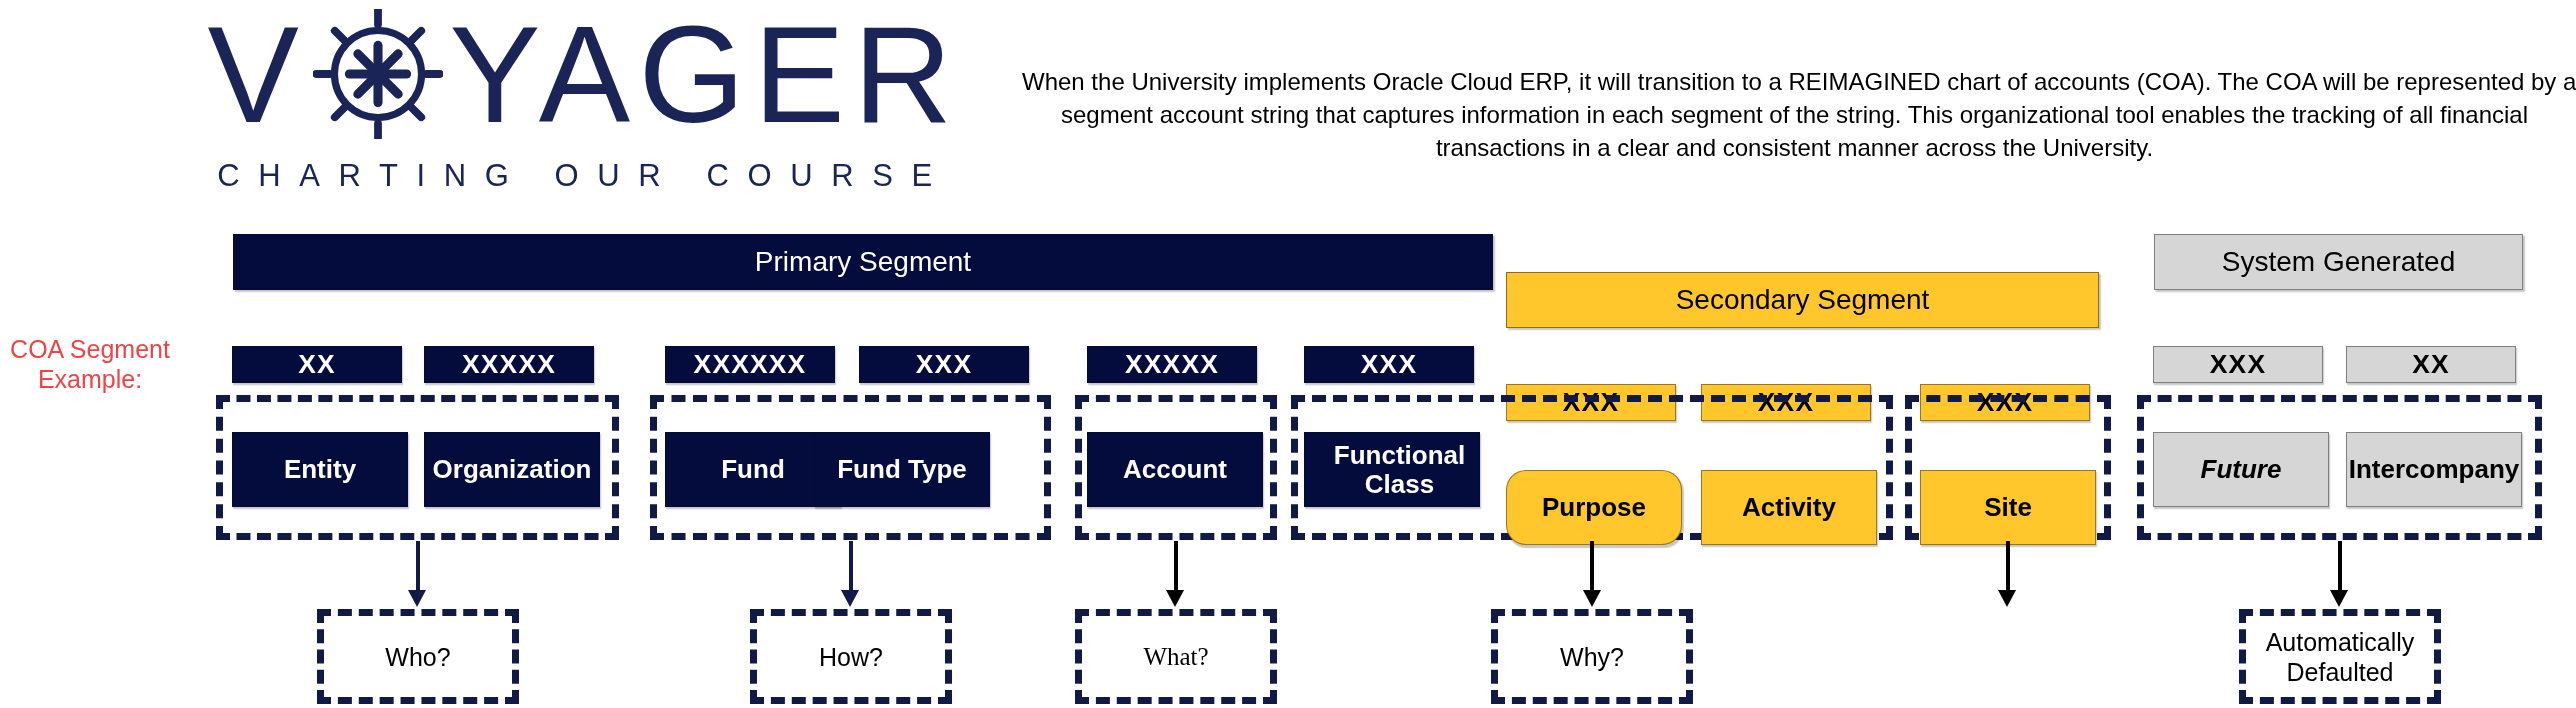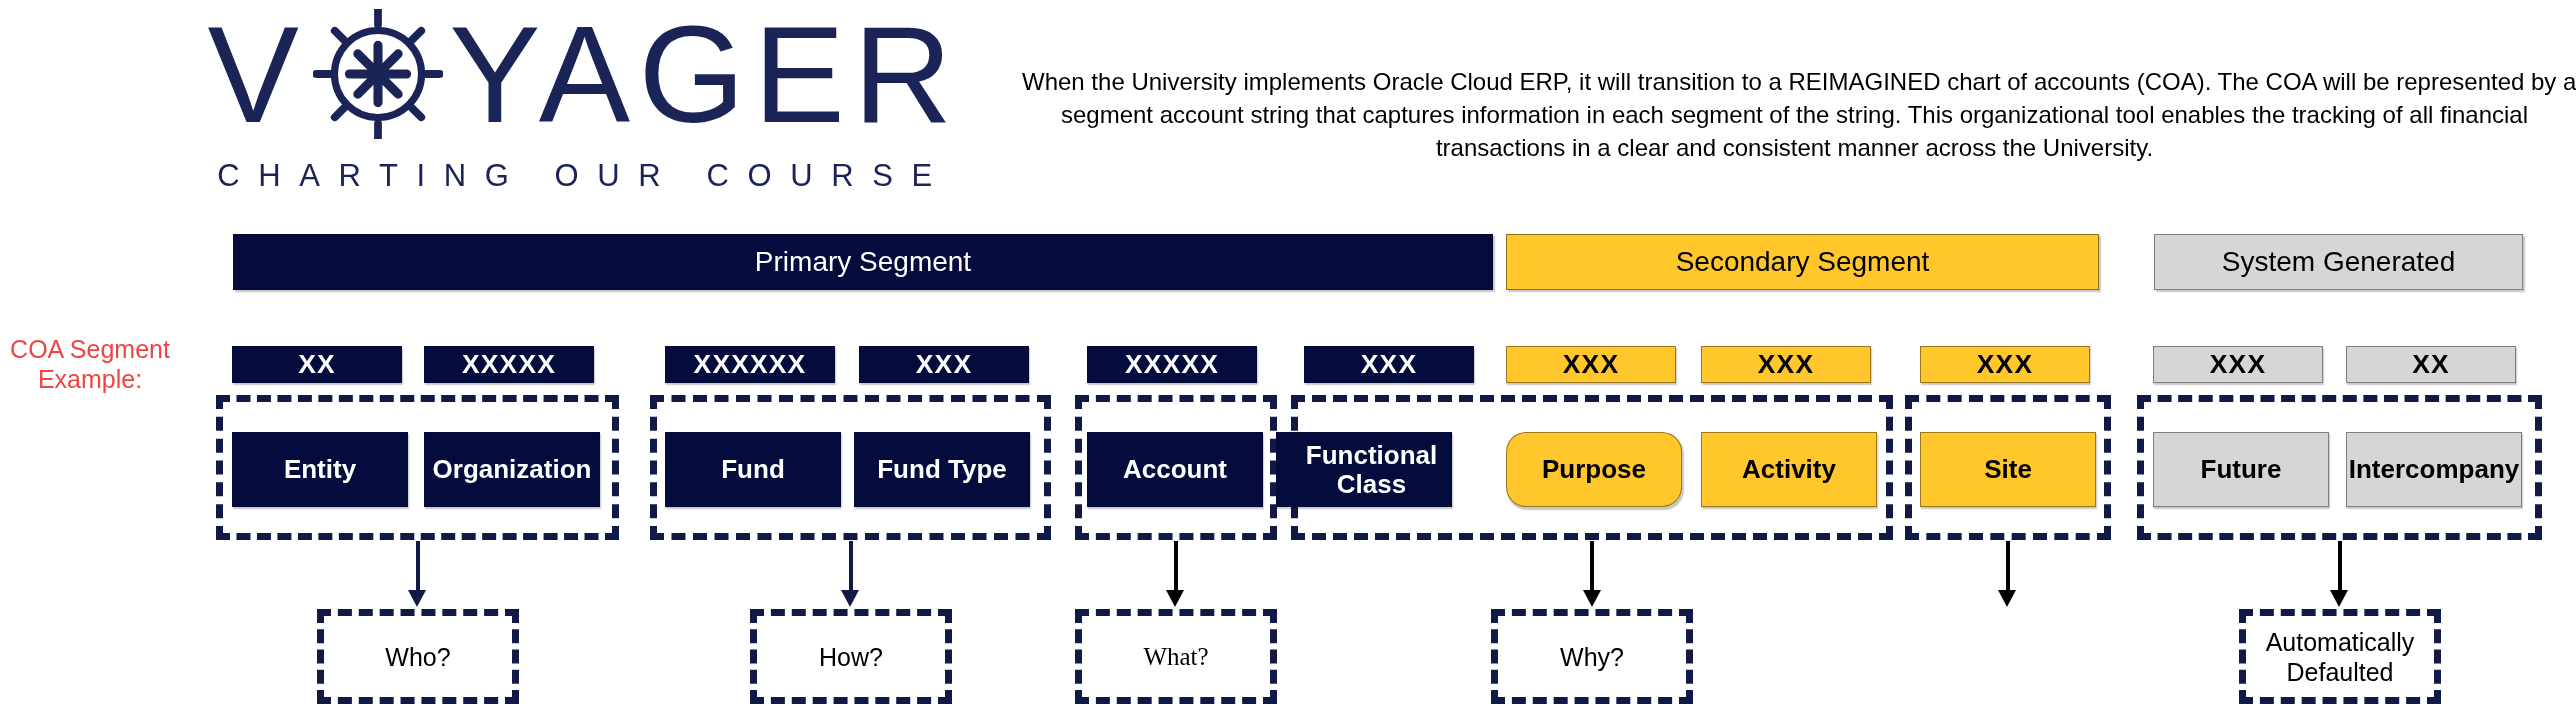--- a/index.html
+++ b/index.html
@@ -30,21 +30,21 @@
 
   
   .mask{position:absolute;top:346px;height:37px;width:170px;display:flex;align-items:center;justify-content:center;
         font-size:26.4px;font-weight:bold;letter-spacing:1.2px;box-sizing:border-box;
         box-shadow:1.2px 2.4px 1.2px rgba(0,0,0,0.22);}
   
   .name{position:absolute;top:432px;height:75px;width:176px;display:flex;align-items:center;justify-content:center;
         text-align:center;font-size:26px;font-weight:bold;line-height:1.1;box-sizing:border-box;
         box-shadow:1.2px 2.4px 1.2px rgba(0,0,0,0.22);}
   .t-navy{background:#040C3E;color:#fff;border:1.2px solid rgba(0,0,0,0.15);}
-  .t-gold{background:#FFC72C;color:#000;border:1.2px solid rgba(0,0,0,0.40);}
+  .t-gold{background:#FFC72C;color:#000;border:1.2px solid rgba(0,0,0,0.40);margin-top:38px;}
   .t-gray{background:#D6D6D6;color:#000;border:1.8px solid #7f7f7f;}
 
   
   .group{position:absolute;top:395px;height:145px;box-sizing:border-box;border:7.8px dashed #111A47;}
 
   
   .arrow-line{position:absolute;top:541px;height:50px;width:3.6px;}
   .arrow-head{position:absolute;top:590px;width:0;height:0;
               border-left:9.6px solid transparent;border-right:9.6px solid transparent;}
   .c-navy{background:#111A47;}
@@ -121,27 +121,27 @@
   <div class="group" style="left:216px;width:403px;"></div>
   <div class="group" style="left:650px;width:401px;"></div>
   <div class="group" style="left:1075px;width:202px;"></div>
   <div class="group" style="left:1291px;width:602px;"></div>
   <div class="group" style="left:1905px;width:206px;"></div>
   <div class="group" style="left:2137px;width:405px;"></div>
 
   <div class="name t-navy" style="left:232px;">Entity</div>
   <div class="name t-navy" style="left:424px;">Organization</div>
   <div class="name t-navy" style="left:665px;">Fund</div>
-  <div class="name t-navy" style="left:854px;">Fund Type</div>
+  <div class="name t-navy" style="left:814px;">Fund Type</div>
   <div class="name t-navy" style="left:1087px;">Account</div>
-  <div class="name t-navy" style="left:1276px;padding-left:15px;">Functional Class</div>
+  <div class="name t-navy" style="left:1304px;padding-left:15px;">Functional Class</div>
   <div class="name t-gold" style="left:1506px;border-radius:20px;">Purpose</div>
   <div class="name t-gold" style="left:1701px;">Activity</div>
   <div class="name t-gold" style="left:1920px;">Site</div>
-  <div class="name t-gray" style="left:2153px;">Future</div>
+  <div class="name t-gray" style="left:2153px;font-style:italic;">Future</div>
   <div class="name t-gray" style="left:2346px;">Intercompany</div>
 
   <div class="arrow-line c-navy" style="left:416px;"></div>
   <div class="arrow-head h-navy" style="left:408px;"></div>
   <div class="arrow-line c-navy" style="left:849px;"></div>
   <div class="arrow-head h-navy" style="left:841px;"></div>
   <div class="arrow-line c-black" style="left:1174px;"></div>
   <div class="arrow-head h-black" style="left:1166px;"></div>
   <div class="arrow-line c-black" style="left:1590px;"></div>
   <div class="arrow-head h-black" style="left:1583px;"></div>

